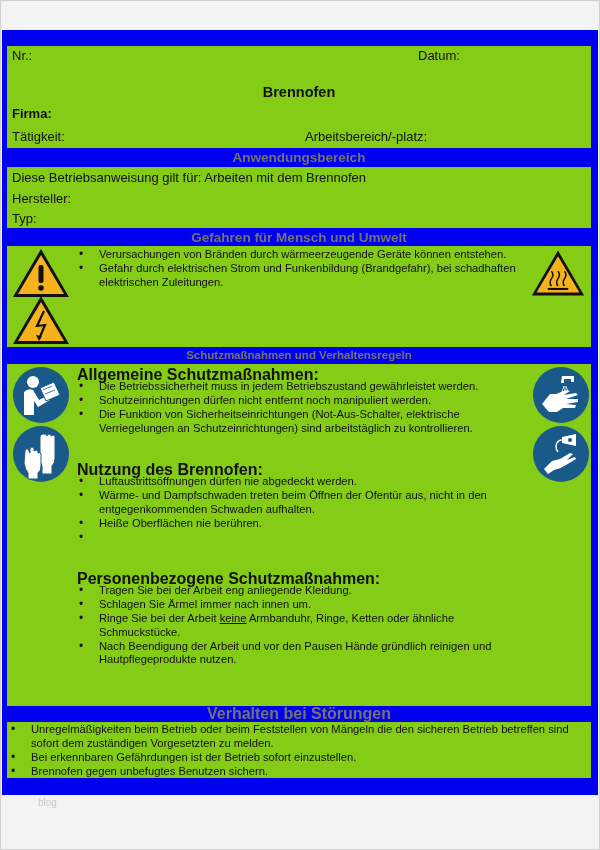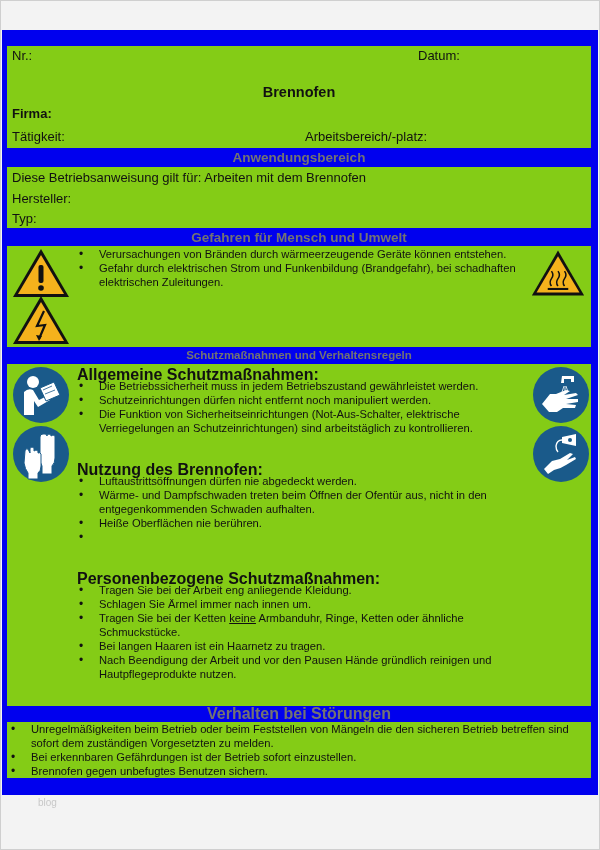--- a/index.html
+++ b/index.html
@@ -128,22 +128,21 @@
     <li>Luftaustrittsöffnungen dürfen nie abgedeckt werden.</li>
     <li style="width:420px;">Wärme- und Dampfschwaden treten beim Öffnen der Ofentür aus, nicht in den entgegenkommenden Schwaden aufhalten.</li>
     <li>Heiße Oberflächen nie berühren.</li>
     <li style="height:13.6px;"></li>
   </ul>
 
   <span class="subhead" style="left:70px;top:206px;">Personenbezogene Schutzmaßnahmen:</span>
   <ul class="list" style="left:70px;top:220px;width:440px;">
     <li>Tragen Sie bei der Arbeit eng anliegende Kleidung.</li>
     <li>Schlagen Sie Ärmel immer nach innen um.</li>
-    <li style="width:400px;"><span>Tragen Sie bei der Ketten </span><u>keine</u><span> Armbanduhr, Ringe, Ketten oder ähnliche Schmuckstücke.</span></li>
-    <li>Bei langen Haaren ist ein Haarnetz zu tragen.</li>
+    <li style="width:400px;"><span>Ringe Sie bei der Arbeit </span><u>keine</u><span> Armbanduhr, Ringe, Ketten oder ähnliche Schmuckstücke.</span></li>
     <li style="width:420px;">Nach Beendigung der Arbeit und vor den Pausen Hände gründlich reinigen und Hautpflegeprodukte nutzen.</li>
   </ul>
 </div>
 
 <div class="bar" style="top:706px;height:16px;font-size:16px;line-height:16px;">Verhalten bei Störungen</div>
 <div class="box" style="top:722px;height:56px;">
   <ul class="list" style="left:2px;top:1px;width:575px;">
     <li>Unregelmäßigkeiten beim Betrieb oder beim Feststellen von Mängeln die den sicheren Betrieb betreffen sind sofort dem zuständigen Vorgesetzten zu melden.</li>
     <li>Bei erkennbaren Gefährdungen ist der Betrieb sofort einzustellen.</li>
     <li>Brennofen gegen unbefugtes Benutzen sichern.</li>

